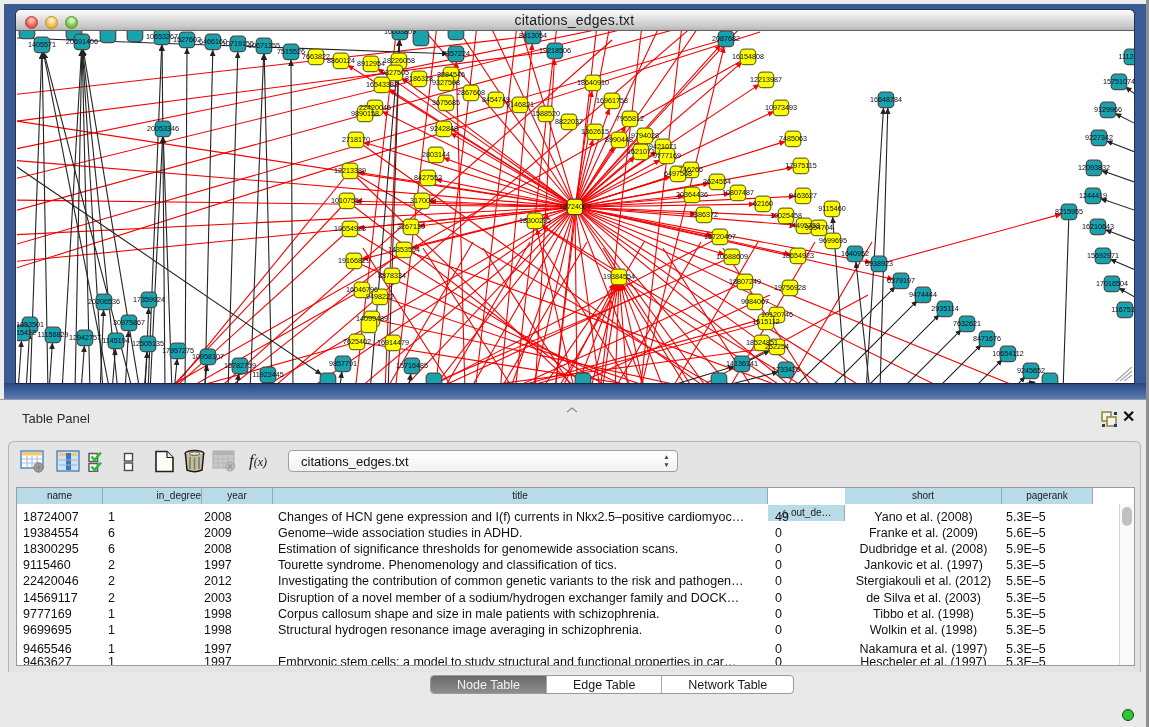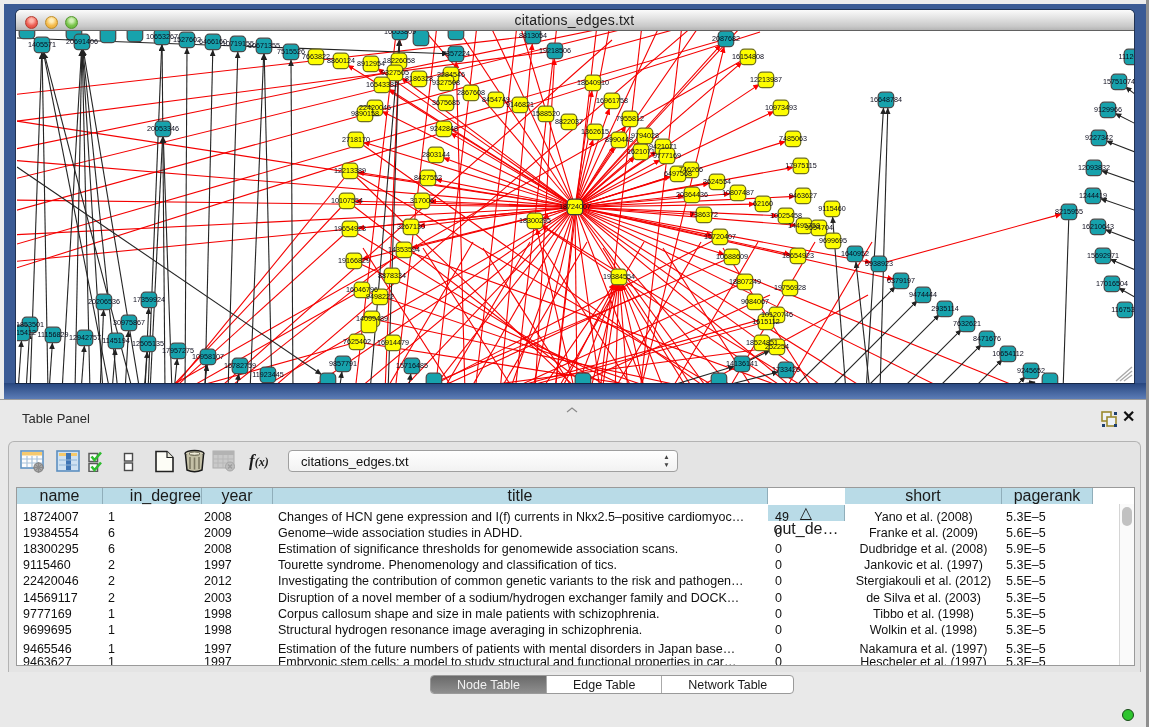--- a/index.html
+++ b/index.html
@@ -32,21 +32,21 @@
 
 #combo { left:288px; top:450px; width:390px; height:22px; background:linear-gradient(#ffffff,#f2f2f2);
   border:1px solid #9f9f9f; border-radius:4px; }
 #combo span { position:absolute; left:12px; top:3px; font-size:13px; color:#111; }
 #spin { position:absolute; right:5px; top:2px; width:11px; height:16px; font-size:6.5px; color:#444;
   text-align:center; line-height:8px; }
 
 #tbl { left:16px; top:487px; width:1119px; height:179px; background:#fff; border:1px solid #9a9a9a; }
 #rowclip { left:16px; top:487px; width:1102px; height:178px; overflow:hidden; }
 .th { position:absolute; top:488px; height:16px; background:#b9dbe7; border-right:1px solid #90aeba;
-  font-size:16px; color:#1a1a1a; text-align:center; line-height:16px; }
+  font-size:10px; color:#1a1a1a; text-align:center; line-height:16px; }
 .trow { position:absolute; left:1px; width:1100px; height:16px; font-size:12.5px; color:#101010; }
 .trow span { position:absolute; top:1px; white-space:nowrap; }
 .c0 { left:6px; } .c1 { left:91px; } .c2 { left:187px; } .c3 { left:261px; }
 .c4 { left:758px; } .c5 { left:828px; width:157px; text-align:center; } .c6 { left:989px; }
 #vscroll { left:1119px; top:504px; width:15px; height:161px; background:#fafafa; border-left:1px solid #d5d5d5; }
 #vthumb { position:absolute; left:2px; top:3px; width:10px; height:19px; background:#c1c1c1; border-radius:5px; }
 
 #tabs { left:430px; top:675px; height:19px; border:1px solid #9a9a9a; border-radius:4px;
   background:#fff; font-size:12.5px; color:#1a1a1a; display:flex; overflow:hidden; }
 #tabs div { padding:0 26px; line-height:18px; border-right:1px solid #aaa; }
@@ -612,21 +612,21 @@
 <path d="M7 8v12M11.5 8.6v12M16 8v12" stroke="#7d7963" stroke-width="1.6"></path>
 <ellipse cx="11.5" cy="4.6" rx="5.5" ry="1.7" fill="#efecd9" stroke="#55523f"></ellipse>
     </svg></div>
 <div class="abs" style="left:212px;top:450px"><svg width="24" height="22" viewBox="0 0 24 22">
 <rect x="1" y="1" width="21" height="17" fill="#c9c9c9" stroke="#ababab"></rect>
 <rect x="1" y="1" width="21" height="4" fill="#b3b3b3"></rect>
 <path d="M1 9h21M1 13h21M6 5v13M11 5v13M16 5v13" stroke="#b7b7b7"></path>
 <circle cx="18" cy="16.5" r="4.5" fill="#bdbdbd" stroke="#a6a6a6"></circle>
 <path d="M16 14.5l4 4M20 14.5l-4 4" stroke="#9d9d9d" stroke-width="1.4"></path>
     </svg></div>
-<div class="abs" style="left:249px;top:451px;font-family:'Liberation Serif',serif;font-style:italic;font-weight:bold;font-size:17px;color:#1a1a1a;">f<span style="font-size:12px;">(x)</span></div>
+<div class="abs" style="left:249px;top:451px;font-family:'Liberation Serif',serif;font-style:italic;font-weight:normal;font-size:17px;color:#1a1a1a;">f<span style="font-size:12px;">(x)</span></div>
 
 <div class="abs" id="combo">
     <span>citations_edges.txt</span>
     <div id="spin">▲<br>▼</div>
   </div>
 
 <div class="abs" id="tbl"></div>
 <div class="abs th" style="left:17px;width:86px;">name</div>
 <div class="abs th" style="left:103px;width:99px;text-align:right;">in_degree</div>
 <div class="abs th" style="left:202px;width:71px;">year</div>
@@ -704,21 +704,20 @@
       <span class="c2">1998</span>
       <span class="c3">Structural hydrogen resonance image averaging in schizophrenia.</span>
       <span class="c4">0</span>
       <span class="c5">Wolkin et al. (1998)</span>
       <span class="c6">5.3E–5</span>
     </div>
 <div class="trow" style="top:154px">
 <span class="c0">9465546</span>
       <span class="c1">1</span>
       <span class="c2">1997</span>
-      <span class="c3">Estimation of the future numbers of patients with mental disorders in Japan base…</span>
       <span class="c4">0</span>
       <span class="c5">Nakamura et al. (1997)</span>
       <span class="c6">5.3E–5</span>
     </div>
 <div class="trow" style="top:167px">
 <span class="c0">9463627</span>
       <span class="c1">1</span>
       <span class="c2">1997</span>
       <span class="c3">Embryonic stem cells: a model to study structural and functional properties in car…</span>
       <span class="c4">0</span>

